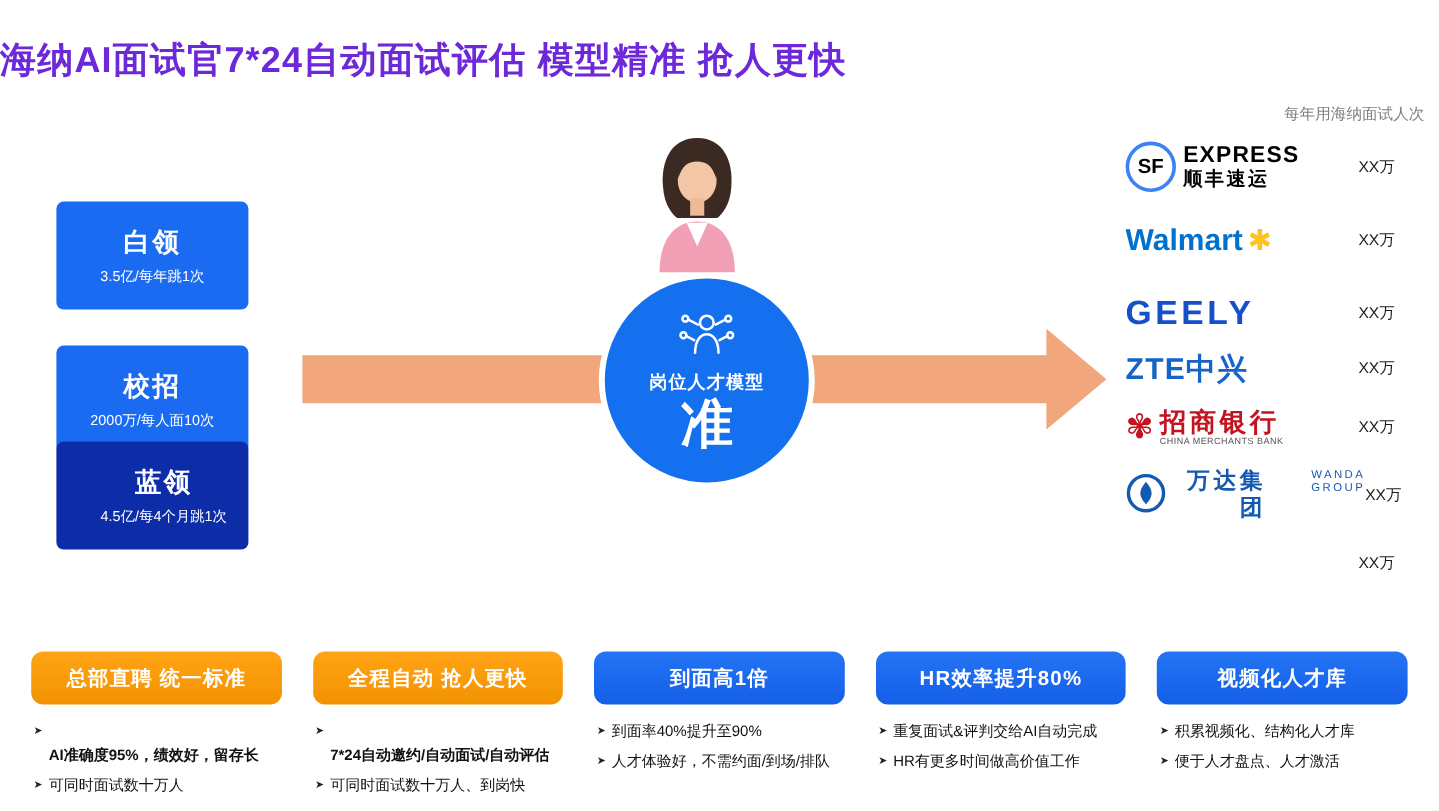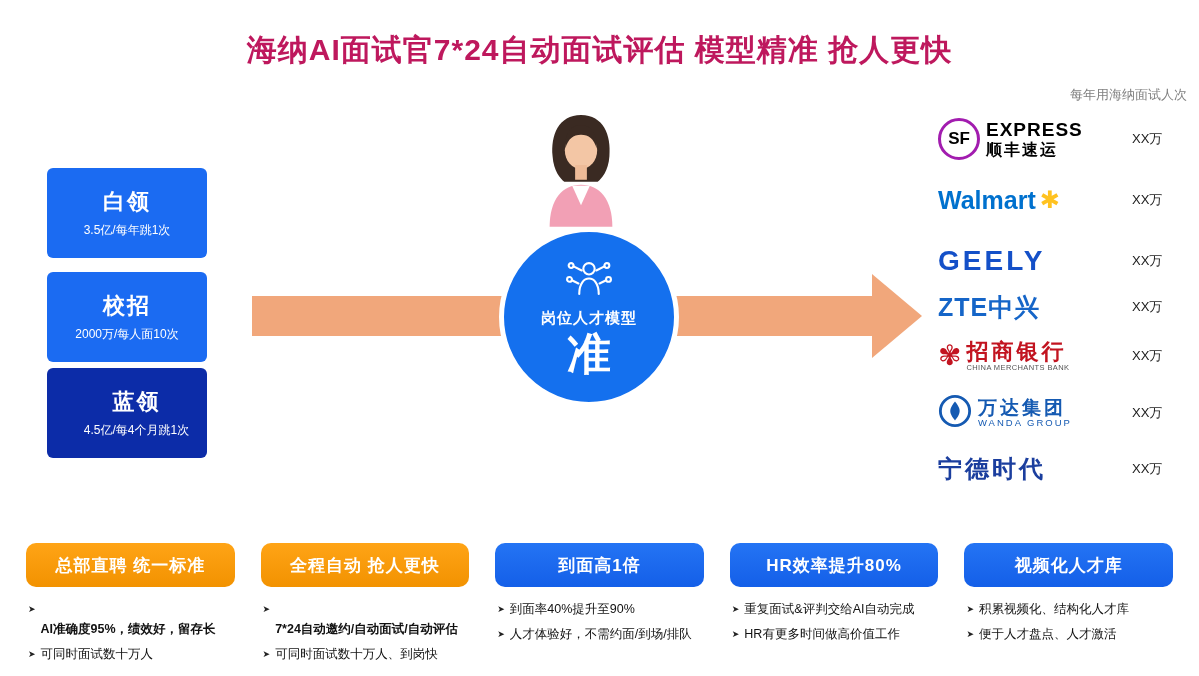--- a/index.html
+++ b/index.html
@@ -4,22 +4,22 @@
 <style>
   * { margin:0; padding:0; box-sizing:border-box; }
   body { font-family:"Liberation Sans","DejaVu Sans",sans-serif; background:#e8e8e8; }
   .slide {
     position:relative; width:1199px; height:676px; background:#ffffff;
     overflow:hidden; margin:0 auto;
   }
 
   
   .title {
-    position:absolute; top:30px; left:0; right:0; text-align:center;
-    font-size:30px; font-weight:800; color:#be185d; letter-spacing:1px;
+    position:absolute; top:30px; left:0; right:0; text-align:left;
+    font-size:30px; font-weight:800; color:#6d28d9; letter-spacing:1px;
   }
 
   
   .seg-box {
     position:absolute; left:47px; width:160px; height:90px; border-radius:6px;
     background:#1B6BF2; color:#fff; display:flex; flex-direction:column;
     align-items:center; justify-content:center; gap:5px;
   }
   .seg-box.navy { background:#0C2CA8; }
   .seg-label { font-size:22px; font-weight:800; letter-spacing:2px; }
@@ -49,21 +49,21 @@
   
   .annual-header {
     position:absolute; top:86px; right:12px; font-size:13px; color:#808080;
   }
   .companies { position:absolute; left:938px; top:108px; width:240px; }
   .company-row { position:absolute; left:0; right:0; display:flex; align-items:center; }
   .company-value { margin-left:auto; width:46px; font-size:13px; color:#1a1a1a; }
 
   .row-sf { top:4px; height:54px; }
   .sf-badge {
-    width:42px; height:42px; border:3px solid #a21caf; border-radius:50%;
+    width:42px; height:42px; border:3px solid #3b82f6; border-radius:50%;
     display:flex; align-items:center; justify-content:center;
     font-weight:800; font-size:17px; color:#000; margin-right:6px; flex:none;
   }
   .sf-text { display:flex; flex-direction:column; line-height:1.15; }
   .sf-express { font-weight:800; font-size:19px; color:#000; letter-spacing:1px; }
   .sf-cn { font-weight:700; font-size:16px; color:#000; letter-spacing:2px; }
 
   .row-walmart { top:74px; height:36px; }
   .walmart-name { color:#0071CE; font-weight:800; font-size:25px; }
   .walmart-spark { color:#FFC220; font-size:24px; margin-left:4px; font-weight:700; }
@@ -75,21 +75,21 @@
   .zte-name { color:#1565C8; font-weight:800; font-size:25px; letter-spacing:1px; }
 
   .row-cmb { top:226px; height:44px; }
   .cmb-mark { color:#C21420; font-size:28px; margin-right:5px; line-height:1; flex:none; }
   .cmb-text { display:flex; flex-direction:column; line-height:1.1; }
   .cmb-name { color:#C21420; font-weight:800; font-size:22px; letter-spacing:3px; }
   .cmb-sub { color:#555; font-size:7.5px; letter-spacing:0.4px; }
 
   .row-wanda { top:284px; height:42px; }
   .wanda-logo { margin-right:6px; flex:none; }
-  .wanda-text { display:flex; flex-direction:column; line-height:1.15; }
+  .wanda-text { display:flex; line-height:1.15;text-align:right; }
   .wanda-name { color:#155AB2; font-weight:800; font-size:19px; letter-spacing:3px; }
   .wanda-sub { color:#155AB2; font-size:9.5px; letter-spacing:2px; }
 
   .row-catl { top:344px; height:34px; }
   .catl-name { color:#1B3E9E; font-weight:800; font-size:24px; letter-spacing:3px; }
 
   
   .cards { position:absolute; left:26px; right:26px; top:543px; display:flex; gap:26px; }
   .card { flex:1; display:flex; flex-direction:column; }
   .pill {
@@ -107,21 +107,21 @@
 <body>
 
 <div class="slide">
 
   <div class="title">海纳AI面试官7*24自动面试评估 模型精准 抢人更快</div>
 
   <div class="seg-box" style="top:168px;">
     <div class="seg-label">白领</div>
     <div class="seg-sub">3.5亿/每年跳1次</div>
   </div>
-  <div class="seg-box" style="top:272px;">
+  <div class="seg-box" style="top:288px;">
     <div class="seg-label">校招</div>
     <div class="seg-sub">2000万/每人面10次</div>
   </div>
   <div class="seg-box navy" style="top:368px;padding-left:19px;">
     <div class="seg-label">蓝领</div>
     <div class="seg-sub">4.5亿/每4个月跳1次</div>
   </div>
 
   <div class="arrow-body"></div>
   <div class="arrow-head"></div>
@@ -199,21 +199,20 @@
         </svg>
       </span>
       <span class="wanda-text">
         <span class="wanda-name">万达集团</span>
         <span class="wanda-sub">WANDA GROUP</span>
       </span>
       <span class="company-value">XX万</span>
     </div>
 
     <div class="company-row row-catl">
-      <span class="catl-name">宁德时代</span>
       <span class="company-value">XX万</span>
     </div>
 
   </div>
 
   <div class="cards">
 
     <div class="card">
       <div class="pill orange">总部直聘 统一标准</div>
       <div class="bullets">

